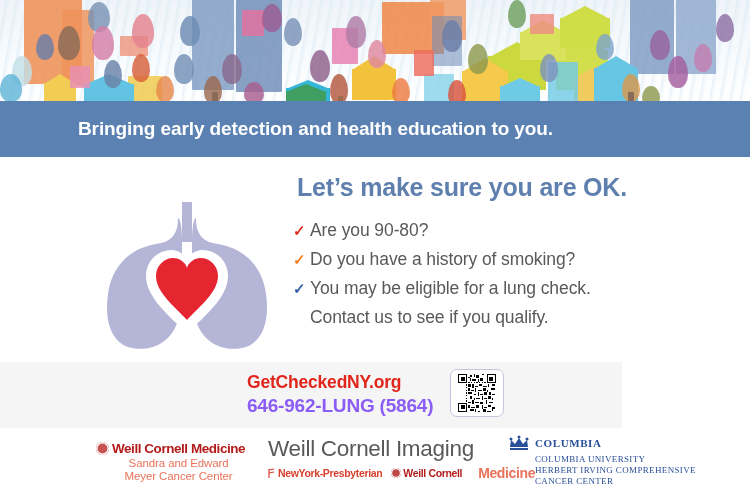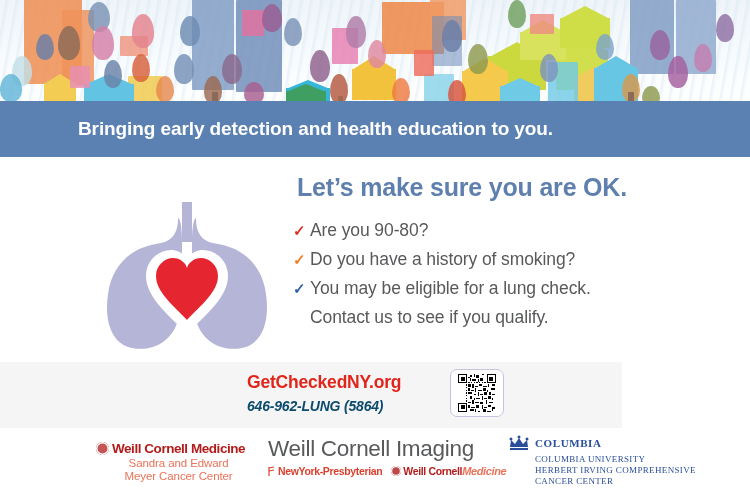--- a/index.html
+++ b/index.html
@@ -151,26 +151,25 @@
     left: 247px; top: 8px;
   }
   .contact-url {
     color: #e1251b;
     font-size: 17.5px;
     font-weight: bold;
     letter-spacing: -0.2px;
     line-height: 24px;
   }
   .contact-phone {
-    color: #0c4a6e;
-    font-size: 14px;
+    color: #8b5cf6;
+    font-size: 19px;
     font-weight: bold;
     letter-spacing: -0.2px;
     line-height: 24px;
-    font-style: italic;
   }
   .qr-box {
     position: absolute;
     left: 450px; top: 369px;
     width: 52px; height: 46px;
     border: 1.5px solid #c9c2e0;
     border-radius: 7px;
     background: #ffffff;
     display: flex;
     align-items: center;
@@ -261,25 +260,24 @@
     flex: 0 0 10px;
   }
   .wcm-red {
     color: #b31b1b;
     font-size: 10.5px;
     font-weight: bold;
     letter-spacing: -0.35px;
   }
   .wcm-orange {
     color: #e8735a;
-    font-size: 11px;
+    font-size: 14px;
     font-weight: bold;
     letter-spacing: -0.35px;
-    margin-left: 0;
-    font-style: italic;
+    margin-left: 16px;
   }
 
   
   .logo-columbia {
     position: absolute;
     left: 508px; top: 7px;
   }
   .col-top {
     display: flex;
     align-items: flex-end;

